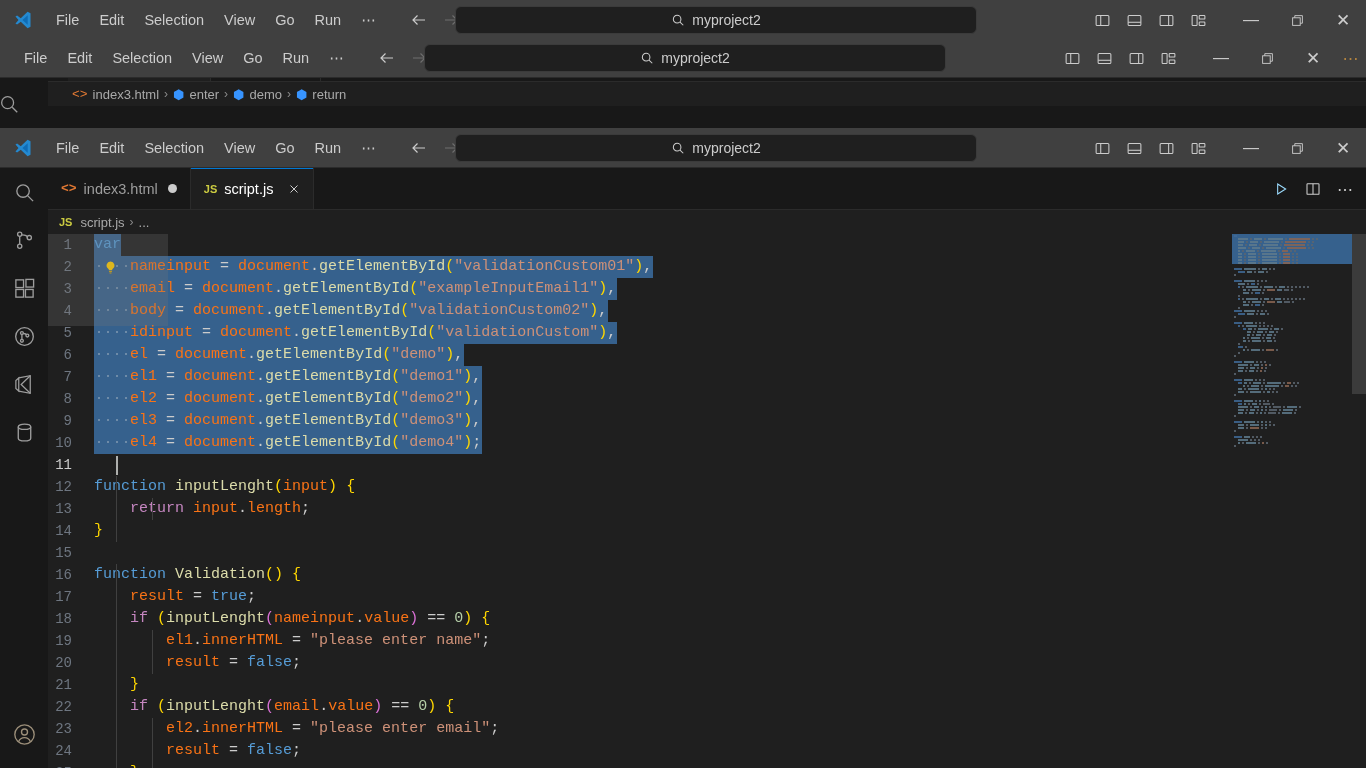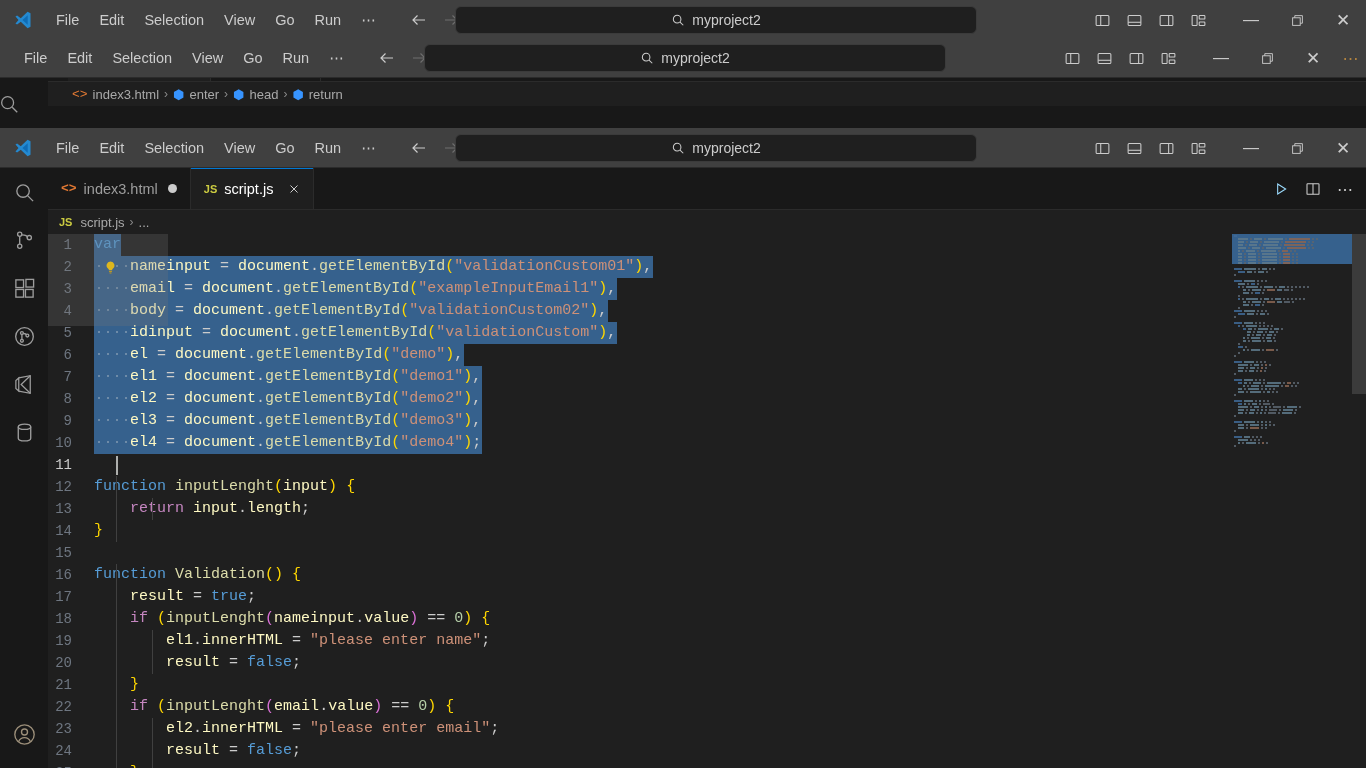--- a/index.html
+++ b/index.html
@@ -98,21 +98,21 @@
   .lnum {
     width: 46px; text-align: right; padding-right: 22px; color: #6e7681;
     font-family: "Liberation Mono", monospace; font-size: 14px; flex: none;
   }
   .lnum.cur { color: #cccccc; }
   .ctext { position: relative; flex: 1; }
   .sel { background: #36618d; }
   
   .t-kw   { color: #569cd6; }
   .t-kw2  { color: #c586c0; }
-  .t-var  { color: #fef9c3; }
+  .t-var  { color: #f97316; }
   .t-fn   { color: #dcdcaa; }
   .t-str  { color: #ce9178; }
   .t-num  { color: #b5cea8; }
   .t-pun  { color: #cccccc; }
   .t-par1 { color: #ffd700; }
   .t-par2 { color: #da70d6; }
 
   .indentguide {
     position: absolute; width: 1px; background: #404040; top: 0; bottom: 0;
   }
@@ -244,21 +244,21 @@
     </div>
 
     <div class="breadcrumb" style="padding-left:72px;">
       <span class="ficon html">&lt;&gt;</span>
       <span>index3.html</span>
       <span class="bc-sep">›</span>
       <span style="color:#3794ff;">⬢</span>
       <span>enter</span>
       <span class="bc-sep">›</span>
       <span style="color:#3794ff;">⬢</span>
-      <span>head</span>
+      <span>demo</span>
       <span class="bc-sep">›</span>
       <span style="color:#3794ff;">⬢</span>
       <span>return</span>
     </div>
 
     <div style="position:absolute; left:0; top:80px; width:48px; height:52px; background:#181818; display:flex; align-items:center; justify-content:center;">
       <span style="color:#9d9d9d;">
         <svg width="22" height="22" viewBox="0 0 24 24" fill="none" stroke="currentColor" stroke-width="1.4" style="margin-left:-26px;">
             <circle cx="10.5" cy="10.5" r="6.5"></circle>
             <path d="M15.5 15.5 21 21"></path>

